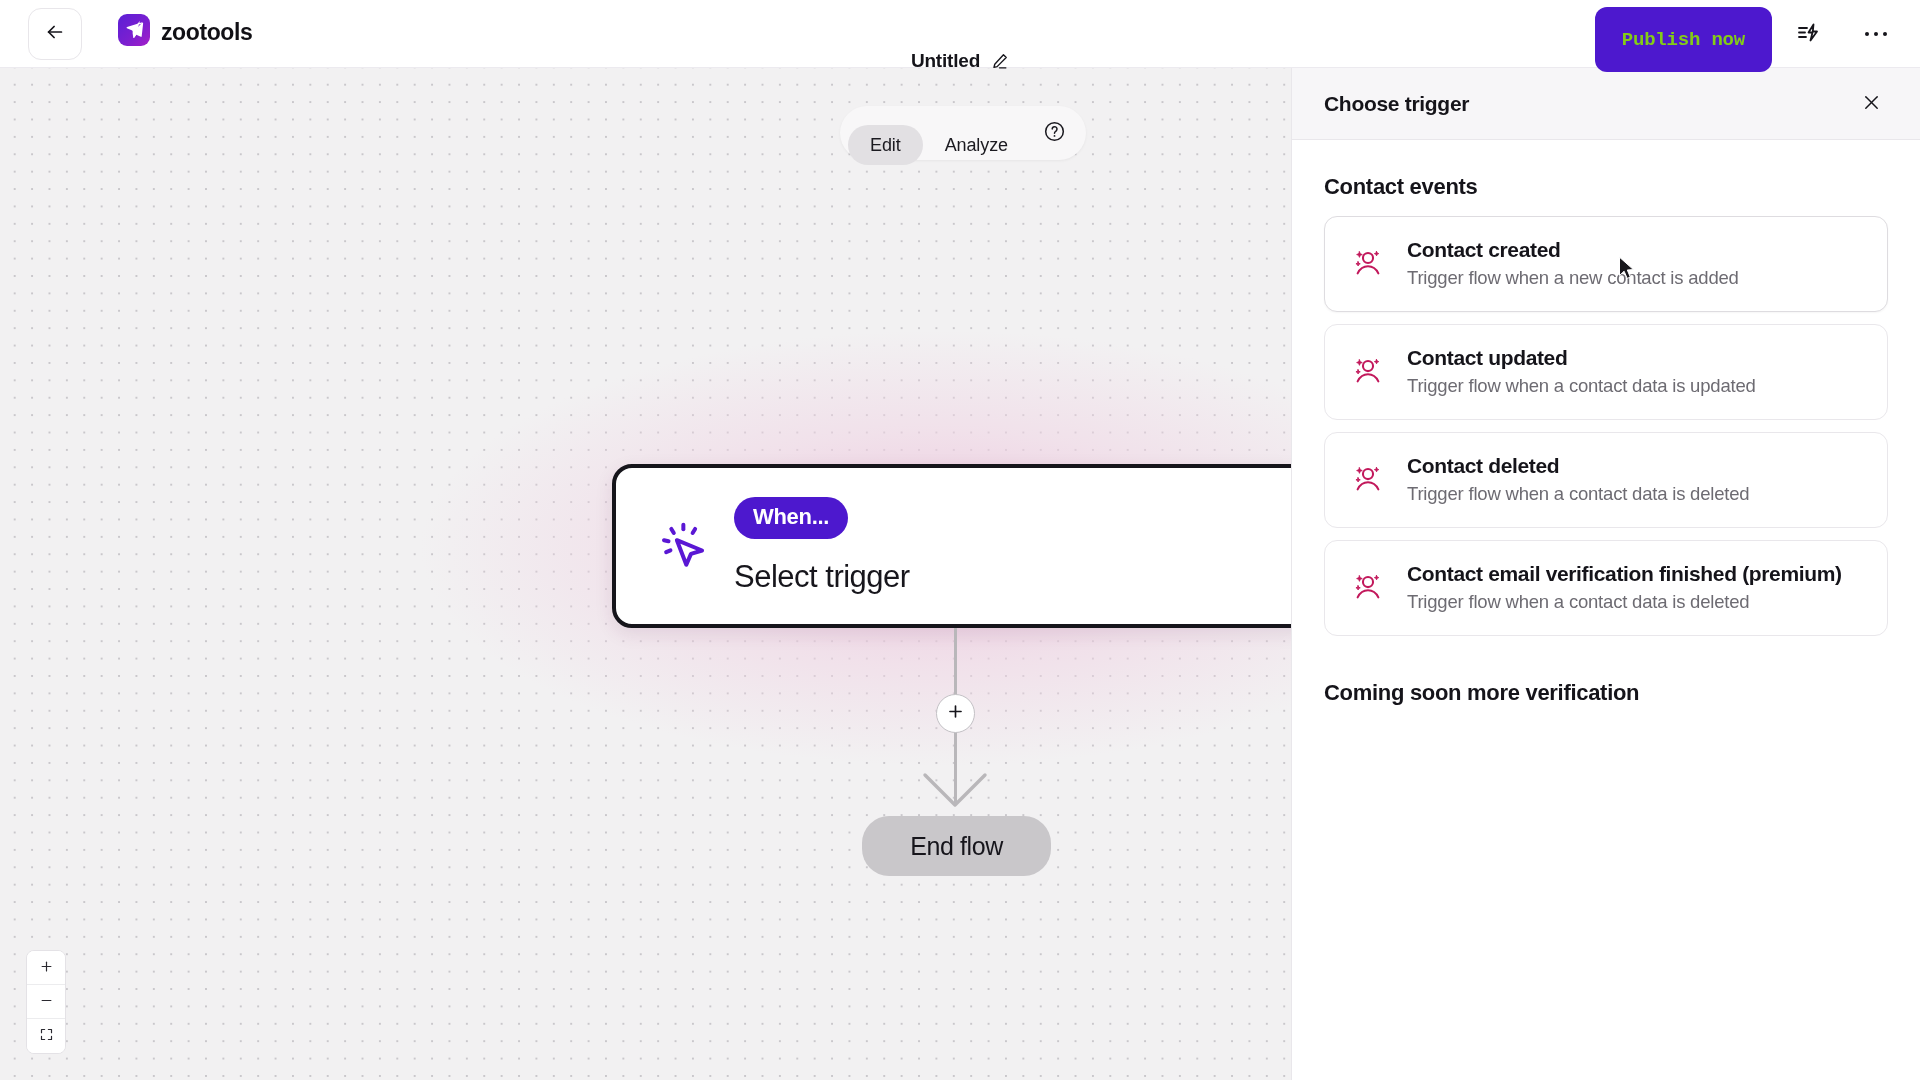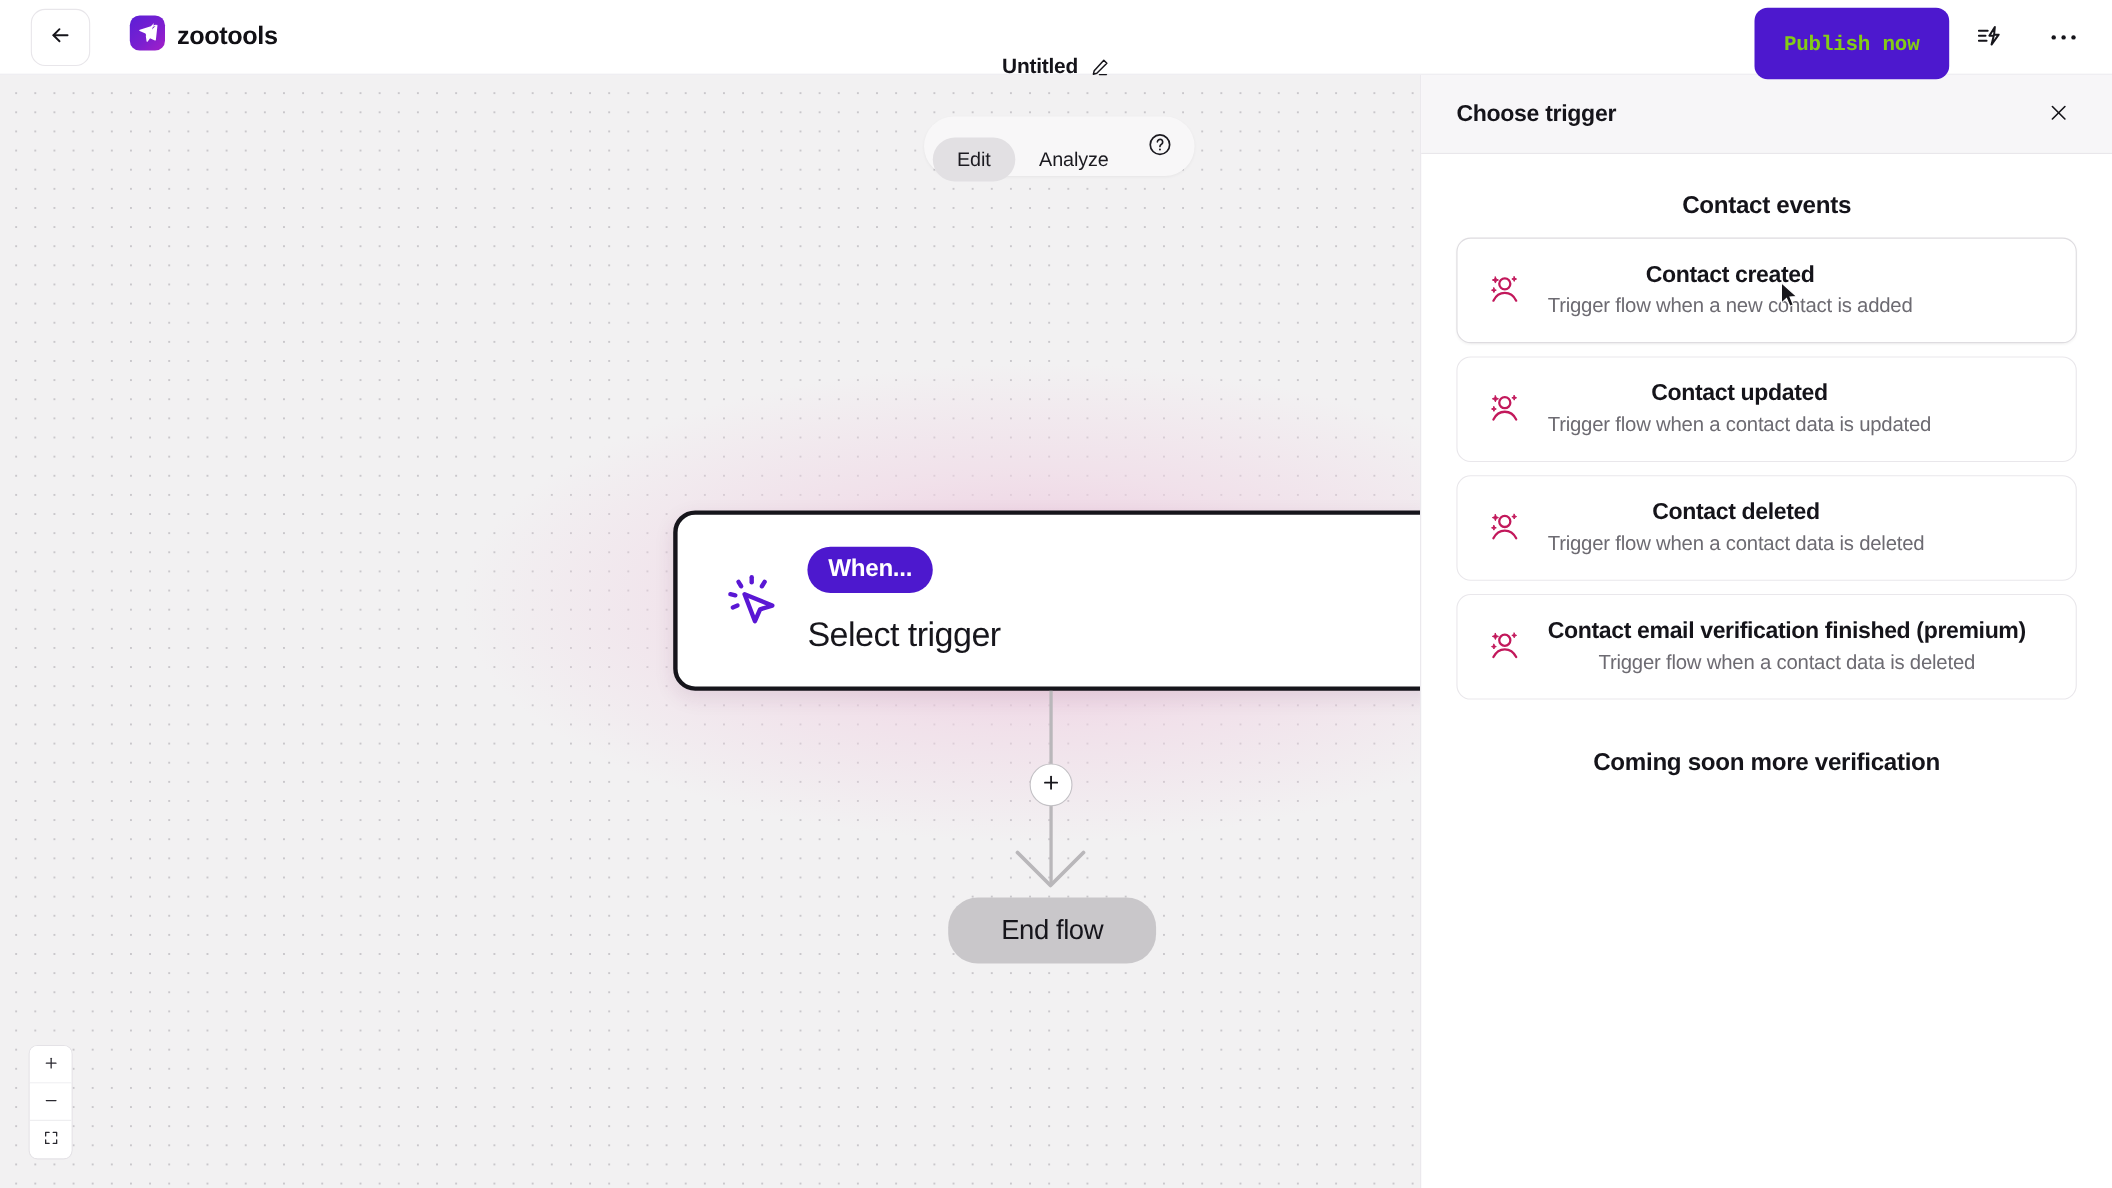--- a/index.html
+++ b/index.html
@@ -160,21 +160,20 @@
   }
   .zoom-ctrl button:last-child { border-bottom: none; }
 
   
   .panel {
     position: absolute; right: 0; top: 68px;
     width: 629px; height: 1012px;
     background: #ffffff;
     border-left: 1px solid #e9e7eb;
     z-index: 30;
-    text-align: center;
   }
   .panel-head {
     height: 72px; background: #f7f6f8;
     border-bottom: 1px solid #e9e7eb;
     display: flex; align-items: center; justify-content: space-between;
     padding: 0 32px 0 32px;
   }
   .panel-title { font-size: 21px; font-weight: 700; color: #15141a; letter-spacing: -0.3px; }
   .close-btn { background: none; border: none; cursor: pointer; display: flex; padding: 6px; }
 

